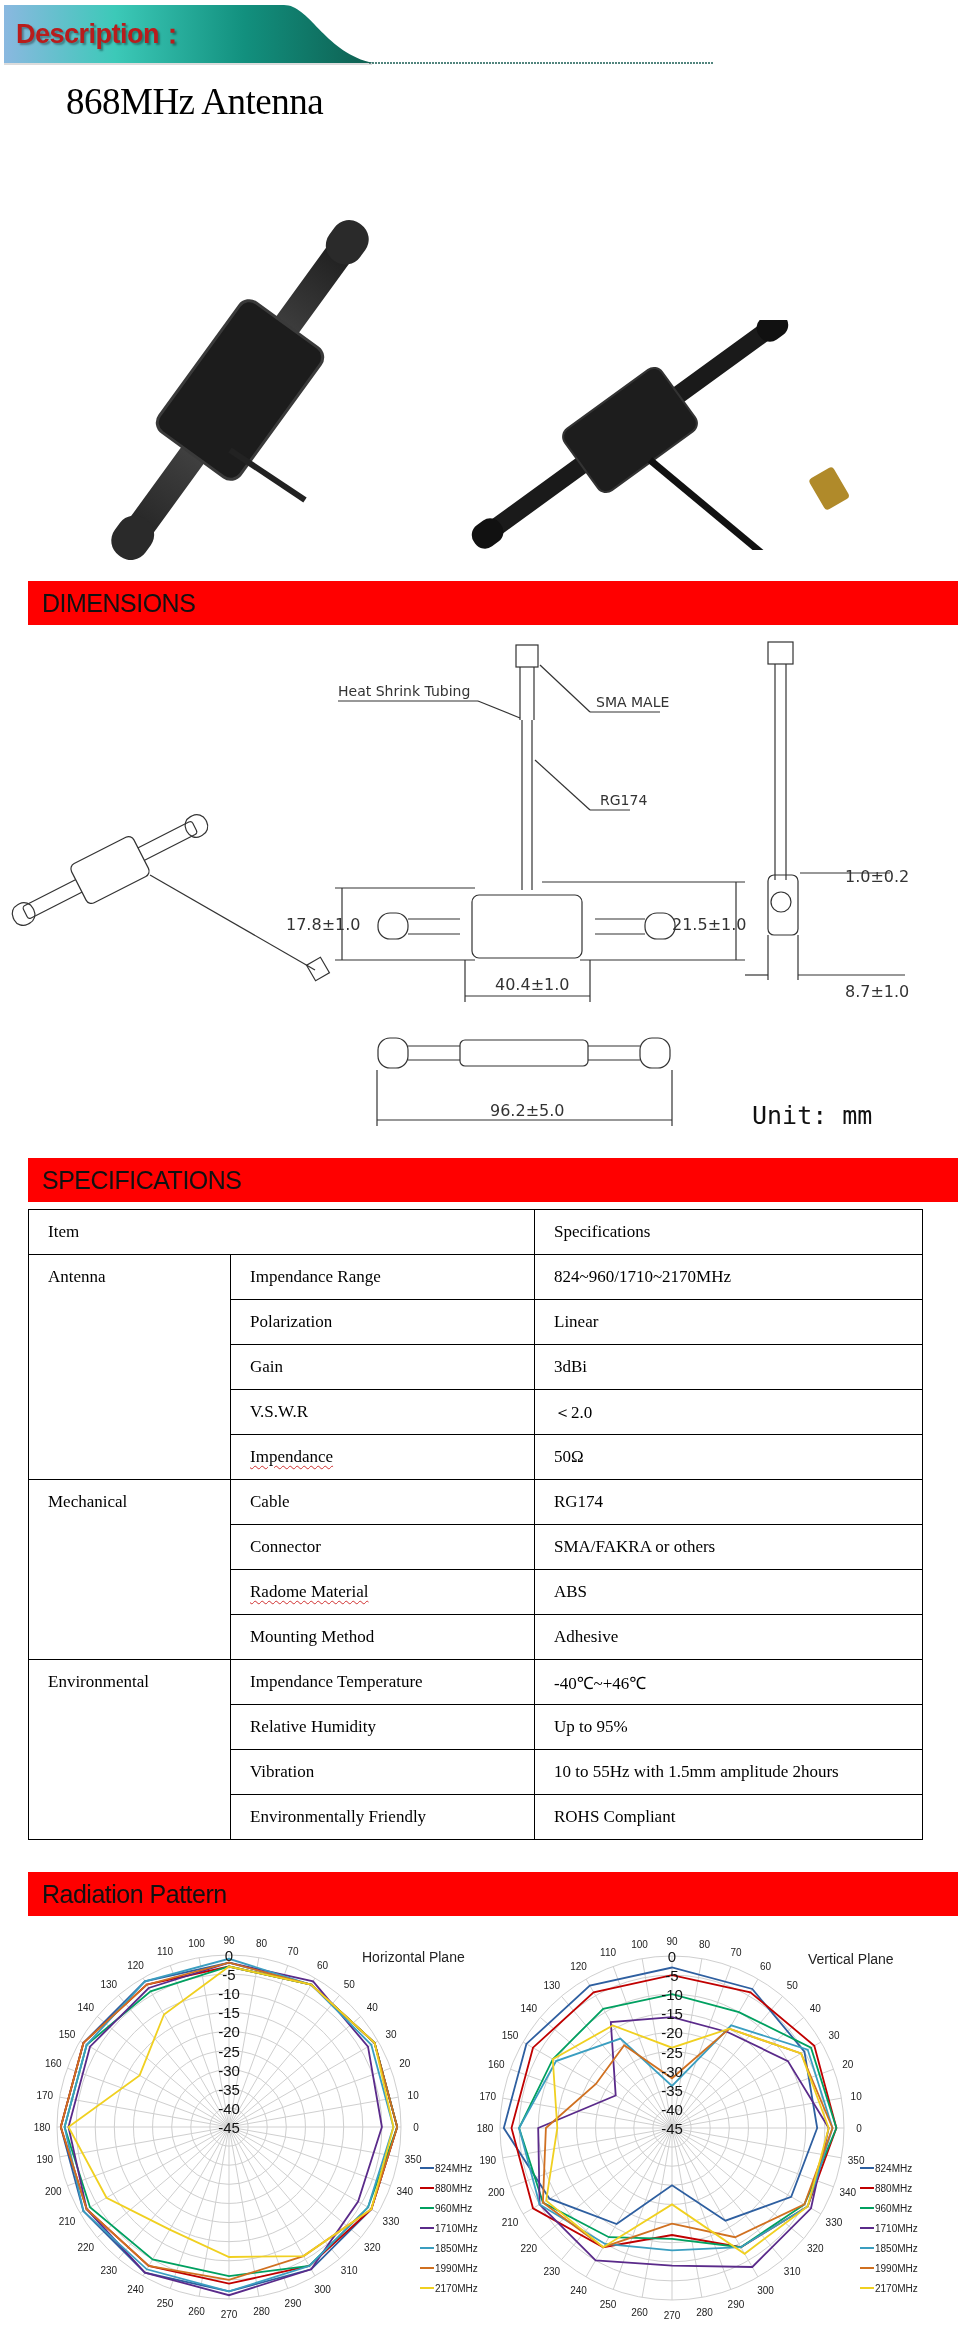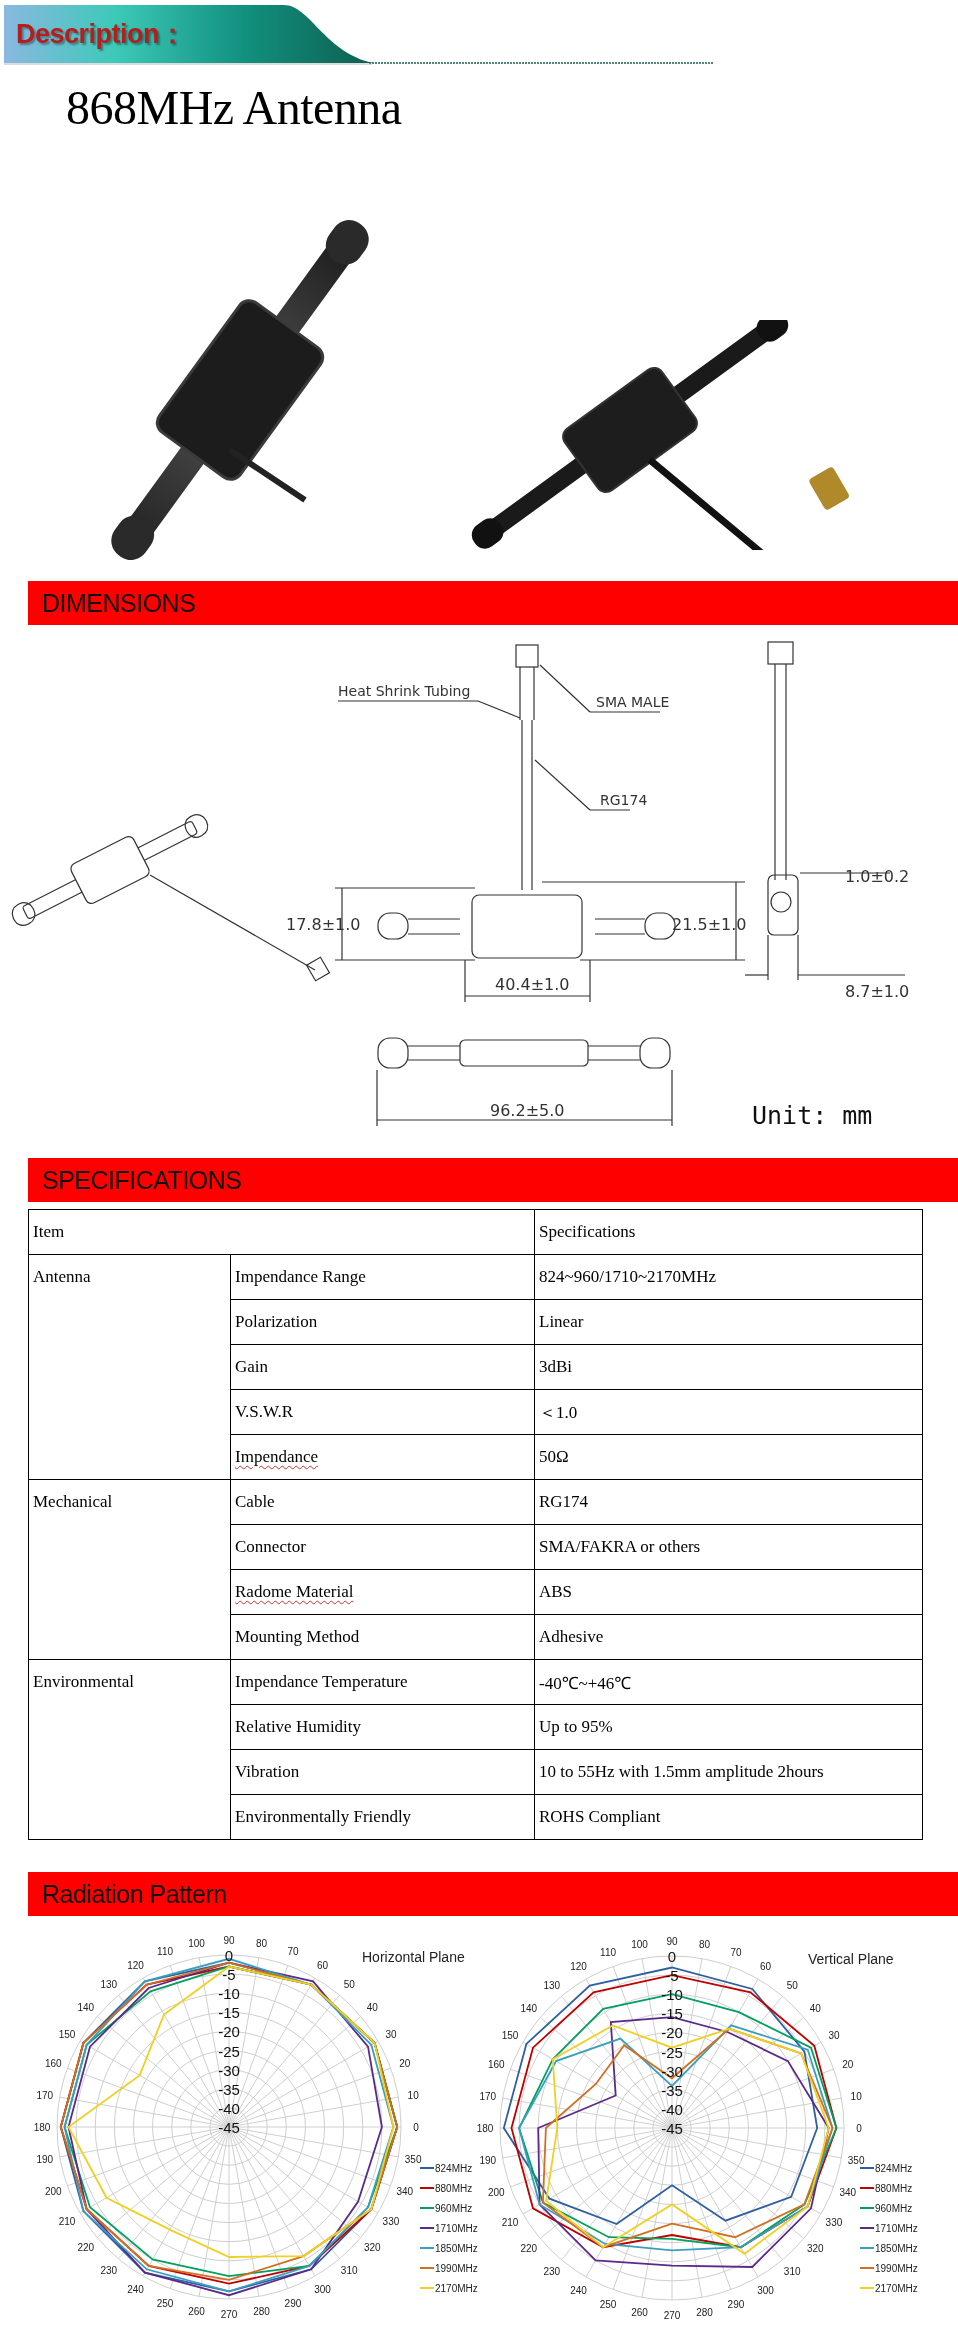--- a/index.html
+++ b/index.html
@@ -1,25 +1,25 @@
 <!DOCTYPE html>
 <html><head>
 <meta charset="utf-8">
 <style>
   html,body{margin:0;padding:0;background:#fff;}
   body{width:958px;height:2334px;position:relative;overflow:hidden;font-family:"Liberation Serif",serif;color:#000;}
   .abs{position:absolute;}
   .banner{left:4px;top:5px;width:720px;height:62px;}
   .banner-title{left:16px;top:16px;font-family:"Liberation Sans",sans-serif;font-weight:bold;font-size:27px;color:#b91c1c;text-shadow:2px 2px 2px rgba(0,0,0,0.35);letter-spacing:-0.5px;}
-  .product-title{left:66px;top:80px;font-size:48px;font-family:"Liberation Serif",serif;letter-spacing:-0.5px;}
+  .product-title{left:66px;top:80px;font-size:37px;font-family:"Liberation Serif",serif;letter-spacing:-0.5px;}
   .redbar{left:28px;width:932px;height:44px;background:#ff0000;}
   .redbar span{position:absolute;left:14px;top:8px;font-family:"Liberation Sans",sans-serif;font-size:25px;color:#111;letter-spacing:-0.5px;}
   .photo{position:absolute;}
   table.spec{position:absolute;left:28px;top:1209px;width:895px;border-collapse:collapse;font-family:"Liberation Serif",serif;font-size:17px;}
-  table.spec td{border:1.5px solid #000;height:44px;padding:0 4px;vertical-align:middle;margin-left:32px;}
+  table.spec td{border:1.5px solid #000;height:44px;padding:0 19px;vertical-align:middle;margin-left:32px;}
   table.spec td.group{vertical-align:top;padding-top:12px;}
   .squiggle{text-decoration:underline wavy #d03030;text-decoration-thickness:1px;text-underline-offset:3px;}
   .mono{font-family:"DejaVu Sans Mono",monospace;}
   .dimtext{font-family:"DejaVu Sans",sans-serif;font-size:16px;fill:#333;}
   .chart-title{font-family:"Liberation Sans",sans-serif;font-size:14px;fill:#222;}
   .tick{font-family:"Liberation Sans",sans-serif;font-size:10px;fill:#222;}
   .rtick{font-family:"Liberation Sans",sans-serif;font-size:15px;fill:#111;}
   .legend{font-family:"Liberation Sans",sans-serif;font-size:10px;fill:#222;}
 </style>
 </head>
@@ -170,21 +170,21 @@
   <tr>
         <td>Polarization</td>
         <td>Linear</td>
       </tr>
   <tr>
         <td>Gain</td>
         <td>3dBi</td>
       </tr>
   <tr>
         <td>V.S.W.R</td>
-        <td>＜1.0</td>
+        <td>＜2.0</td>
       </tr>
   <tr>
         <td><span class="squiggle">Impendance</span></td>
         <td>50Ω</td>
       </tr>
   <tr>
     <td rowspan="4" class="group">Mechanical</td>
     <td>Cable</td>
     <td>RG174</td>
   </tr>

